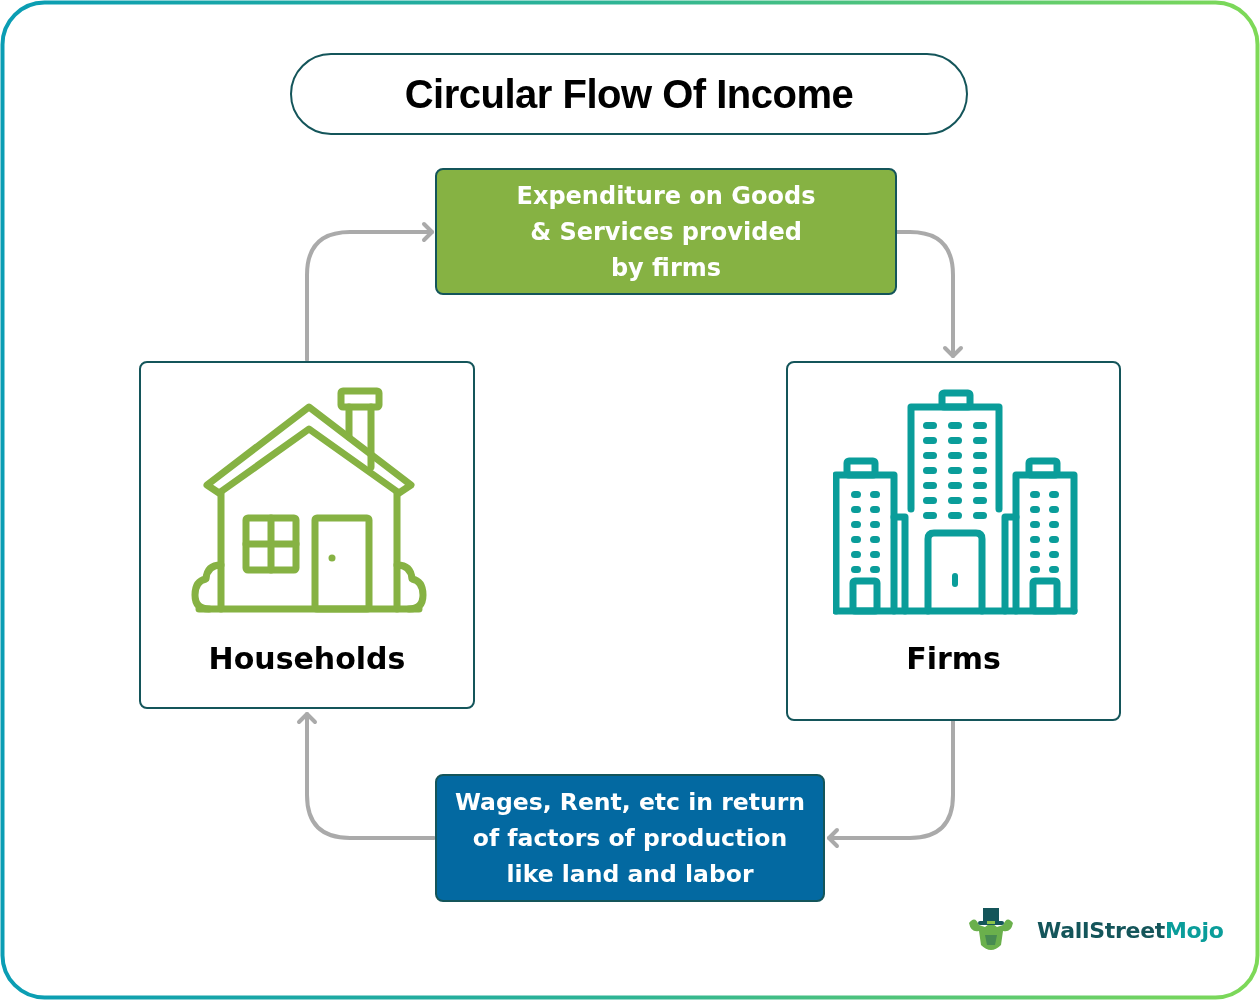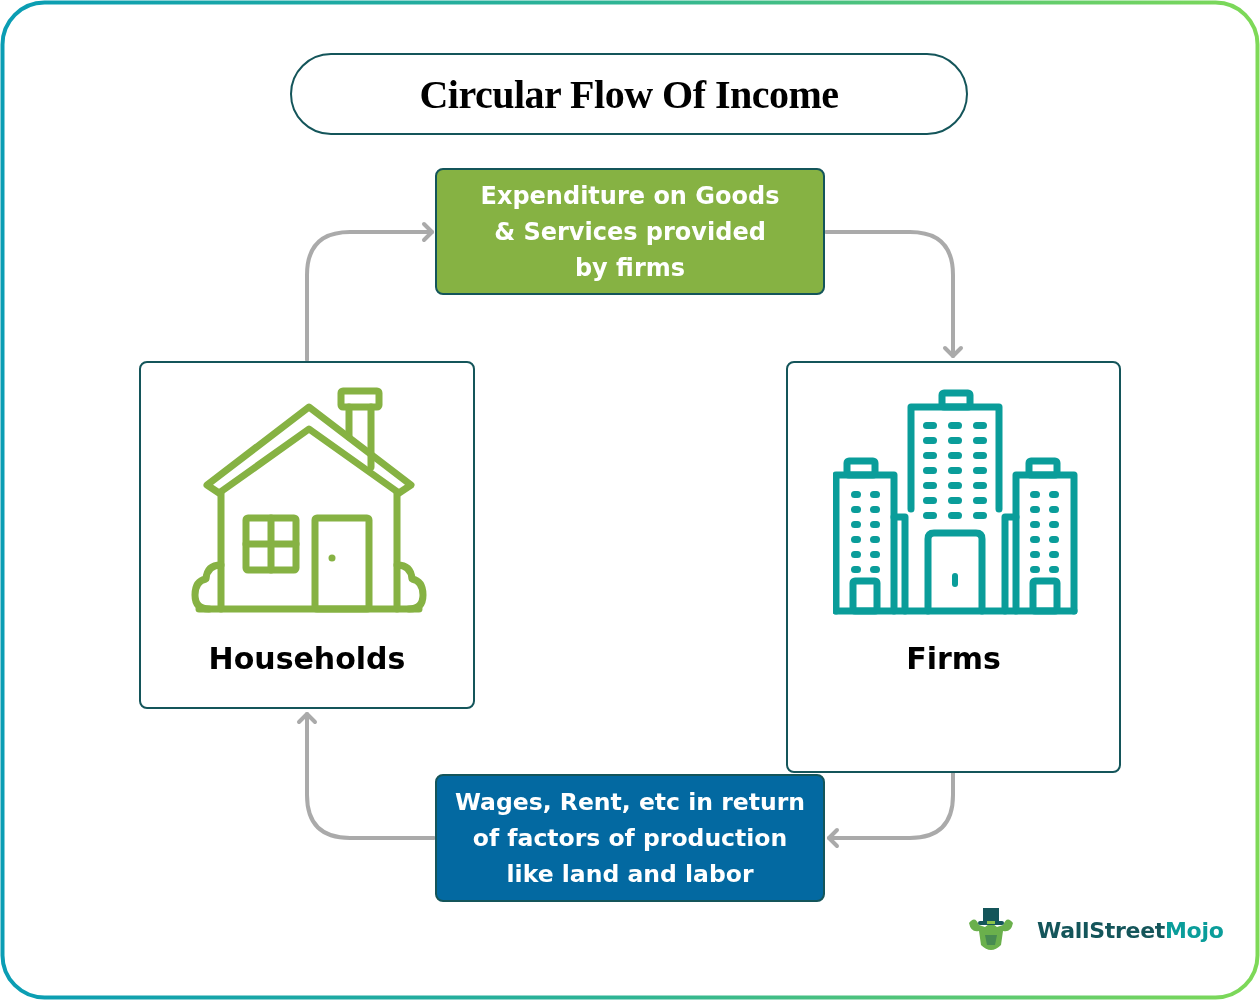--- a/index.html
+++ b/index.html
@@ -2,36 +2,36 @@
 <html><head>
 <meta charset="utf-8">
 <style>
   html, body { margin:0; padding:0; background:#ffffff; }
   body { width:1260px; height:1000px; position:relative; overflow:hidden; font-family:"DejaVu Sans", sans-serif; }
   .frame { position:absolute; left:0; top:0; width:1260px; height:1000px; }
   .title-pill {
     position:absolute; left:290px; top:53px; width:678px; height:82px;
     border:2px solid #14555a; border-radius:42px; box-sizing:border-box;
     display:flex; align-items:center; justify-content:center;
-    font-family:Liberation Serif, serif; font-weight:bold; font-size:40px; color:#000;
+    font-family:Liberation Sans, sans-serif; font-weight:bold; font-size:40px; color:#000;
     letter-spacing:-0.5px;
   }
   .flow-box {
     position:absolute; box-sizing:border-box; border:2px solid #14555a; border-radius:8px;
     display:flex; align-items:center; justify-content:center; text-align:center;
     color:#fff; font-weight:bold; font-size:24px; line-height:36px; white-space:pre-line;
     font-family:"DejaVu Sans", sans-serif;
   }
-  .flow-top { left:435px; top:168px; width:390px; height:127px; background:#86b243; }
+  .flow-top { left:435px; top:168px; width:462px; height:127px; background:#86b243; }
   .flow-bottom { left:435px; top:774px; width:390px; height:128px; background:#0369a1; font-size:23.5px; }
   .entity {
     position:absolute; box-sizing:border-box; border:2px solid #14555a; border-radius:8px; background:#fff;
   }
   .households { left:139px; top:361px; width:336px; height:348px; }
-  .firms { left:786px; top:361px; width:335px; height:412px; }
+  .firms { left:786px; top:361px; width:335px; height:360px; }
   .entity-label {
     position:absolute; left:0; right:0; top:278px; text-align:center;
     font-weight:bold; font-size:30px; color:#000; font-family:"DejaVu Sans", sans-serif;
   }
   .entity svg { position:absolute; }
   .logo { position:absolute; left:965px; top:905px; display:flex; align-items:center; }
   .logo-text { font-family:"DejaVu Sans", sans-serif; font-weight:bold; font-size:22px; margin-left:20px; letter-spacing:-0.3px; }
   .logo-a { color:#14555a; }
   .logo-b { color:#0a9d9a; }
   .arrows { position:absolute; left:0; top:0; }

